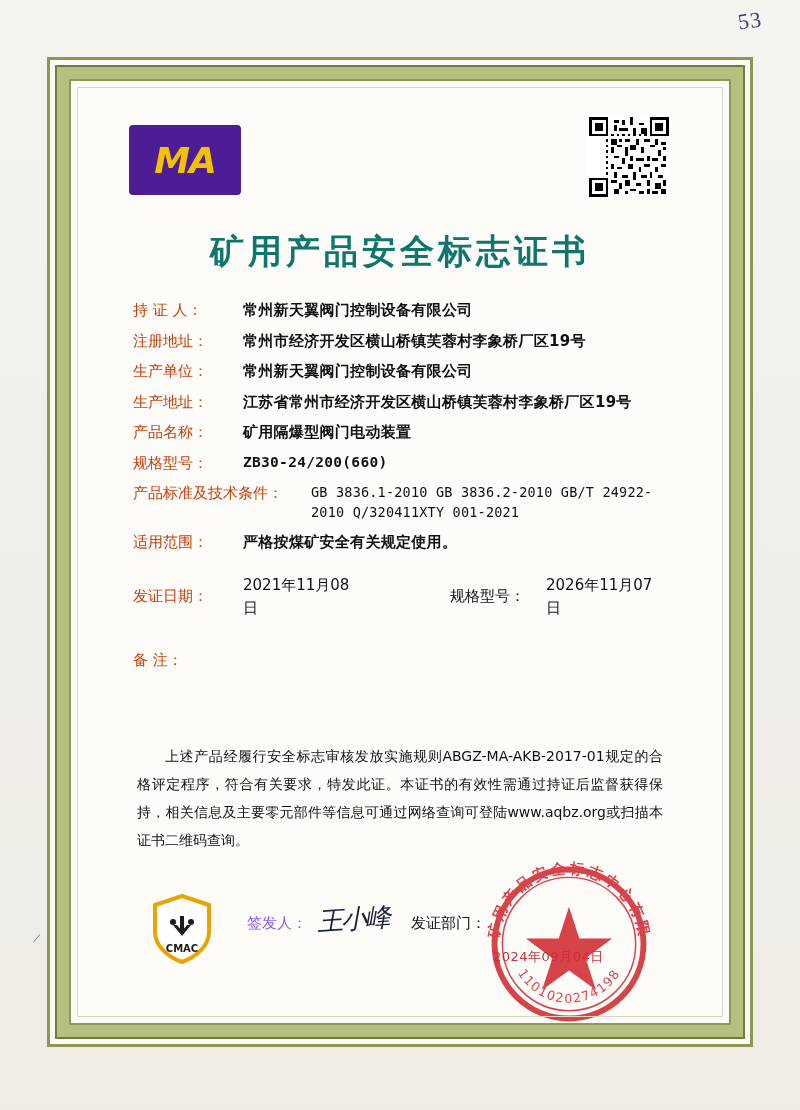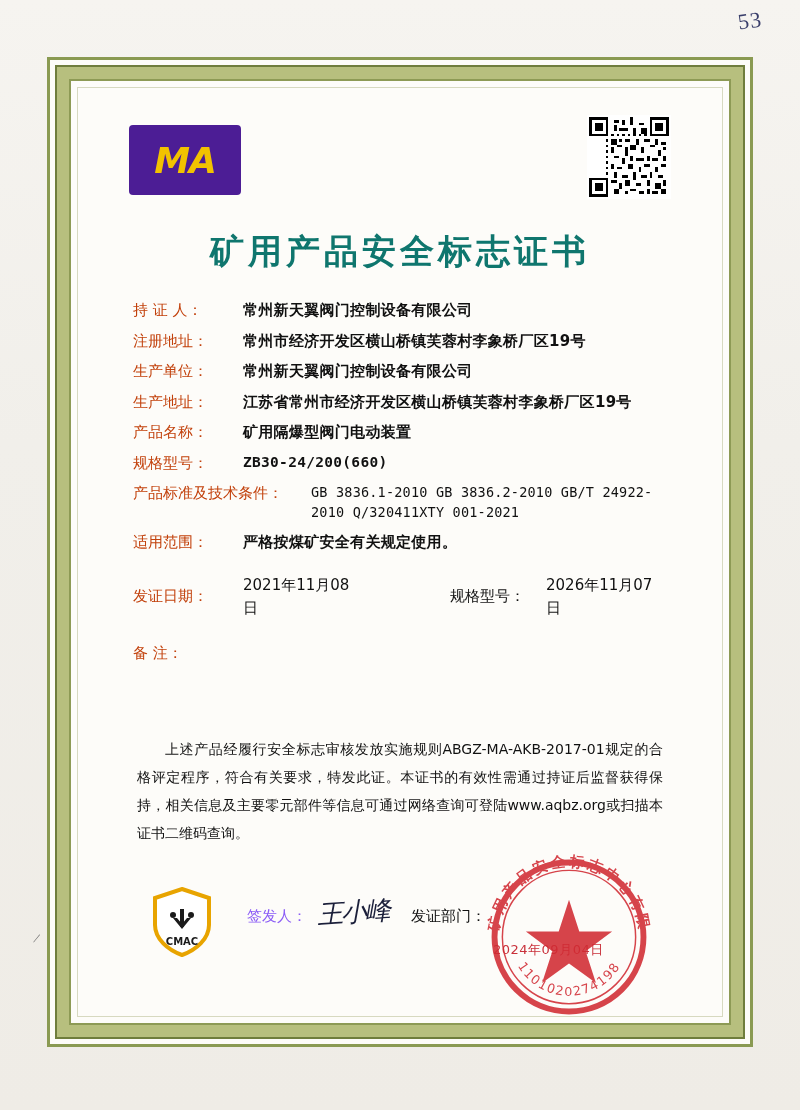--- a/index.html
+++ b/index.html
@@ -201,21 +201,21 @@
     font-size: 15px;
     color: #111;
   }
   .date-sep { width: 86px; flex: none; }
   .date-lbl2 {
     width: 96px;
     flex: none;
     font-family: "DejaVu Sans", sans-serif;
     font-size: 15px;
   }
-  .frow.remark { margin-top: 23px; align-items: flex-end; }
+  .frow.remark { margin-top: 30px; align-items: flex-end; }
 
   
   #statement {
     margin: 70px 26px 0 26px;
     font-family: "DejaVu Sans", sans-serif;
     font-size: 14px;
     line-height: 2.0;
     color: #111;
     text-align: justify;
     text-indent: 2em;

